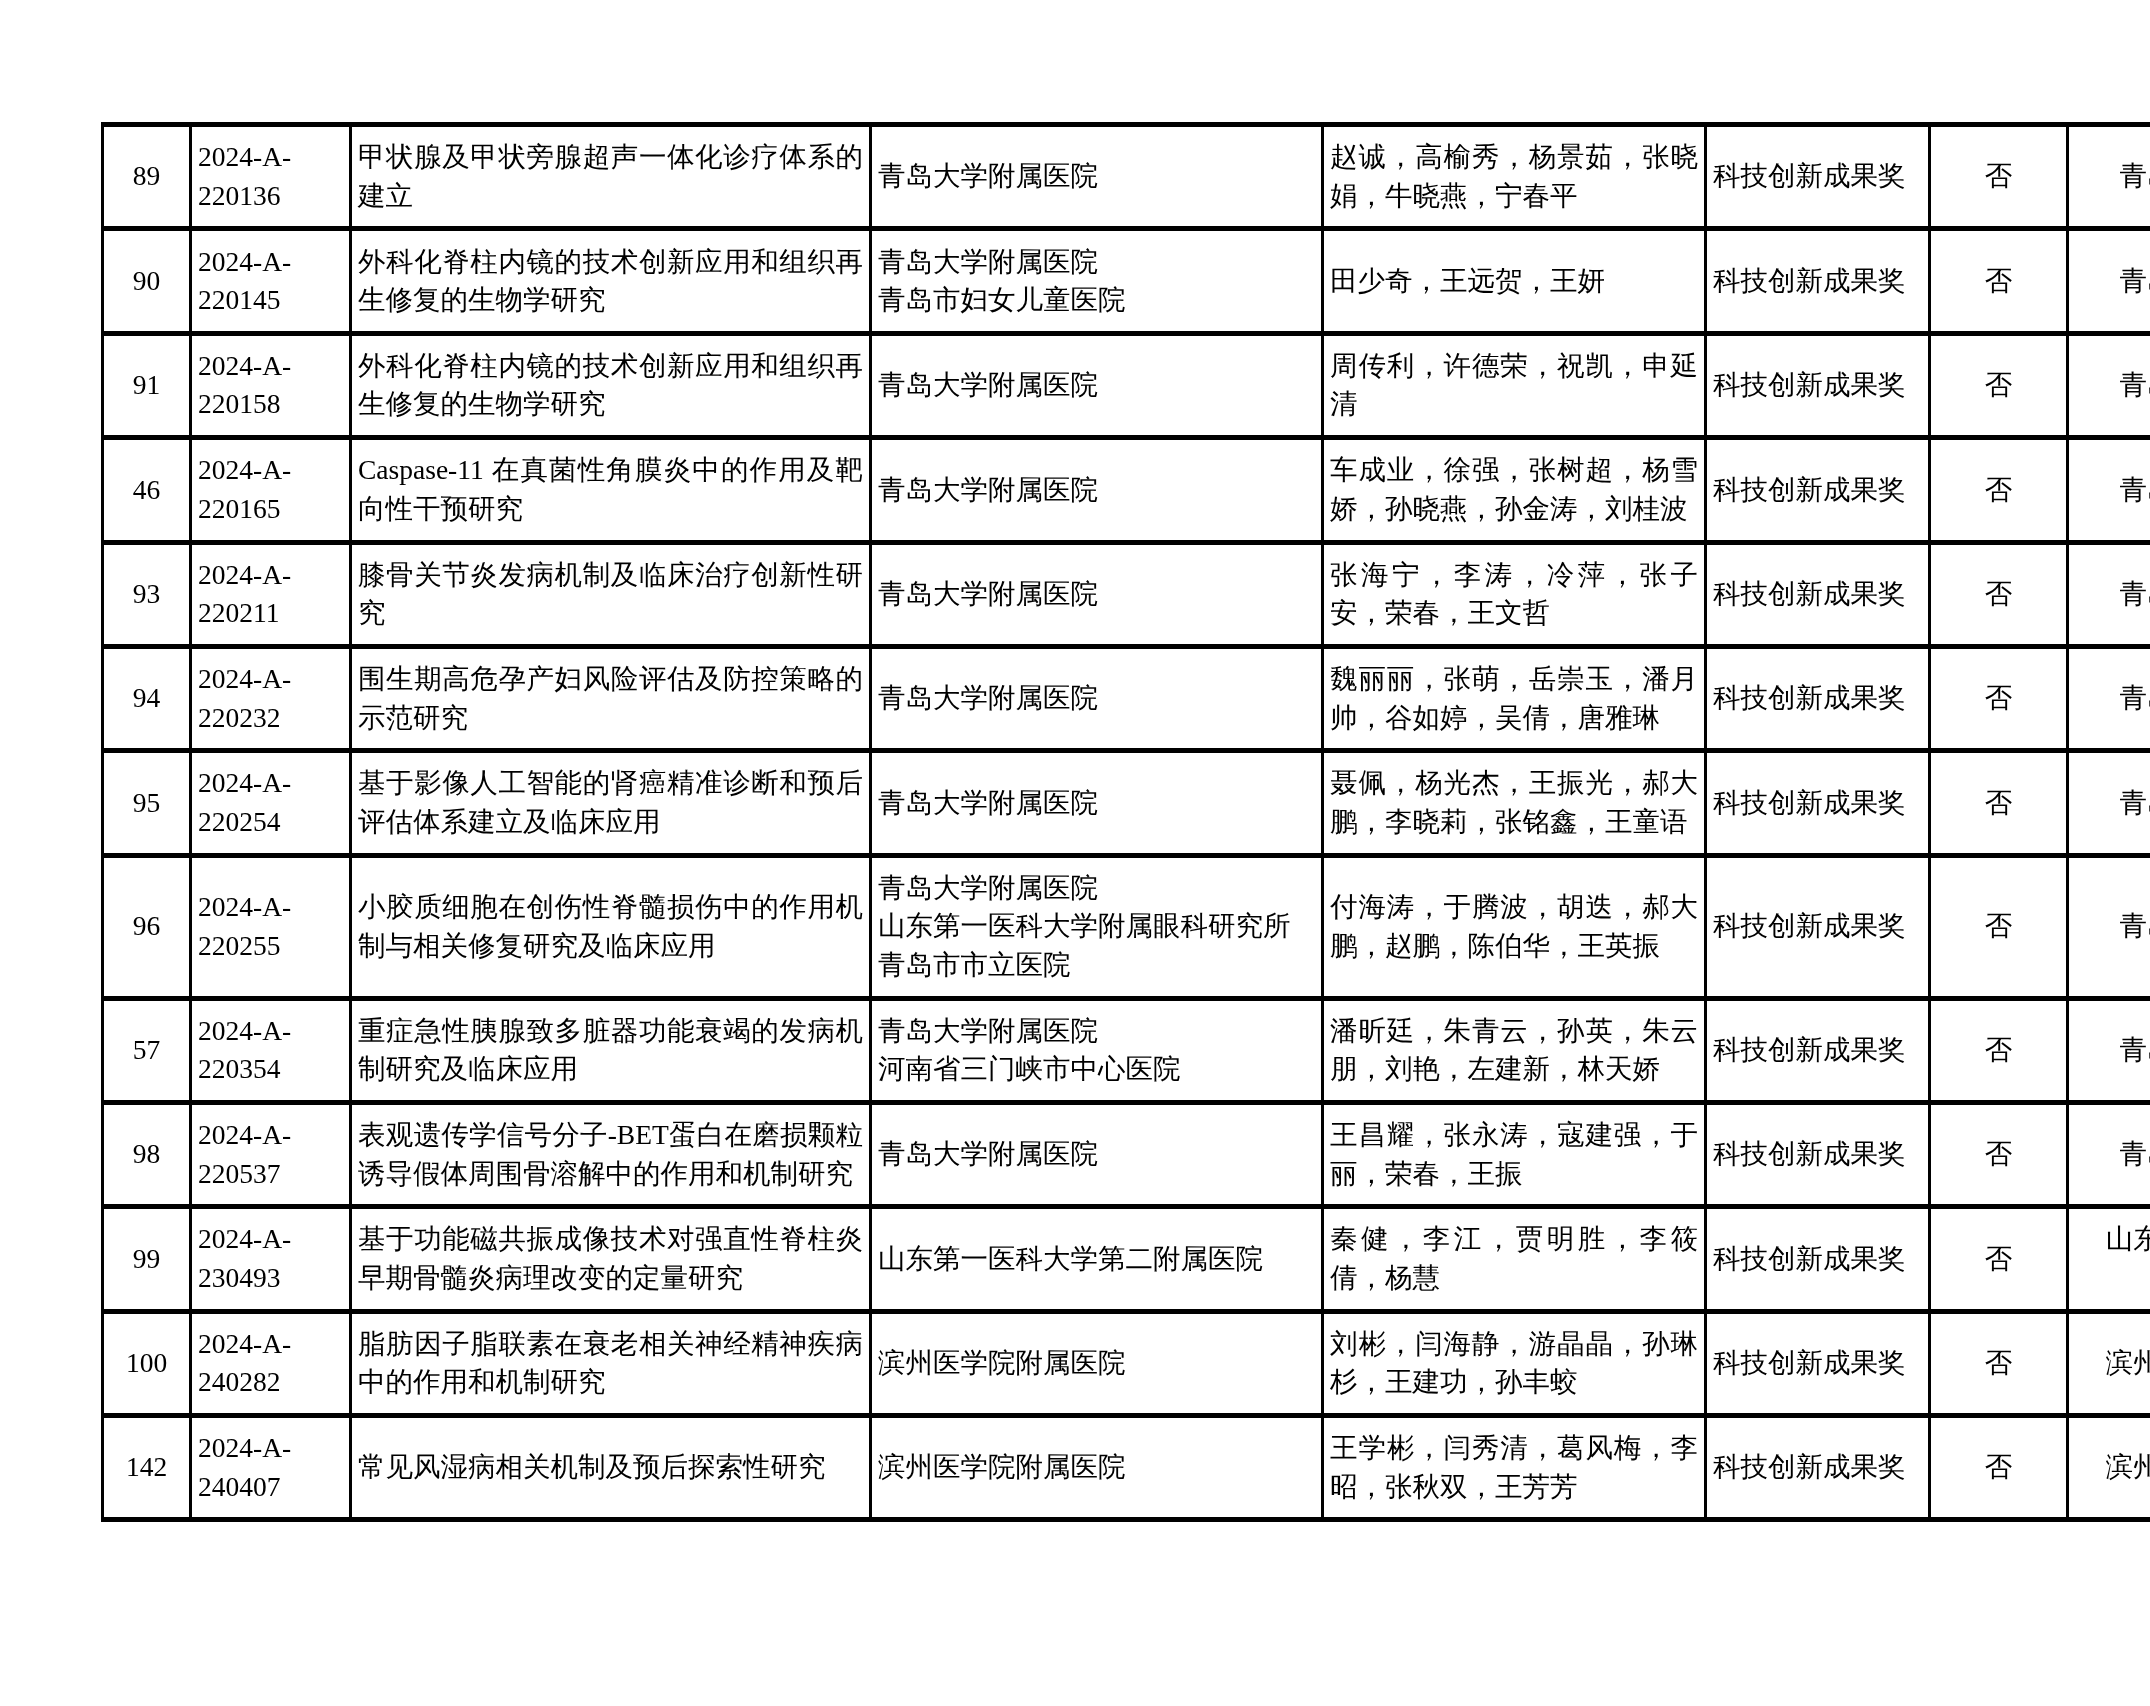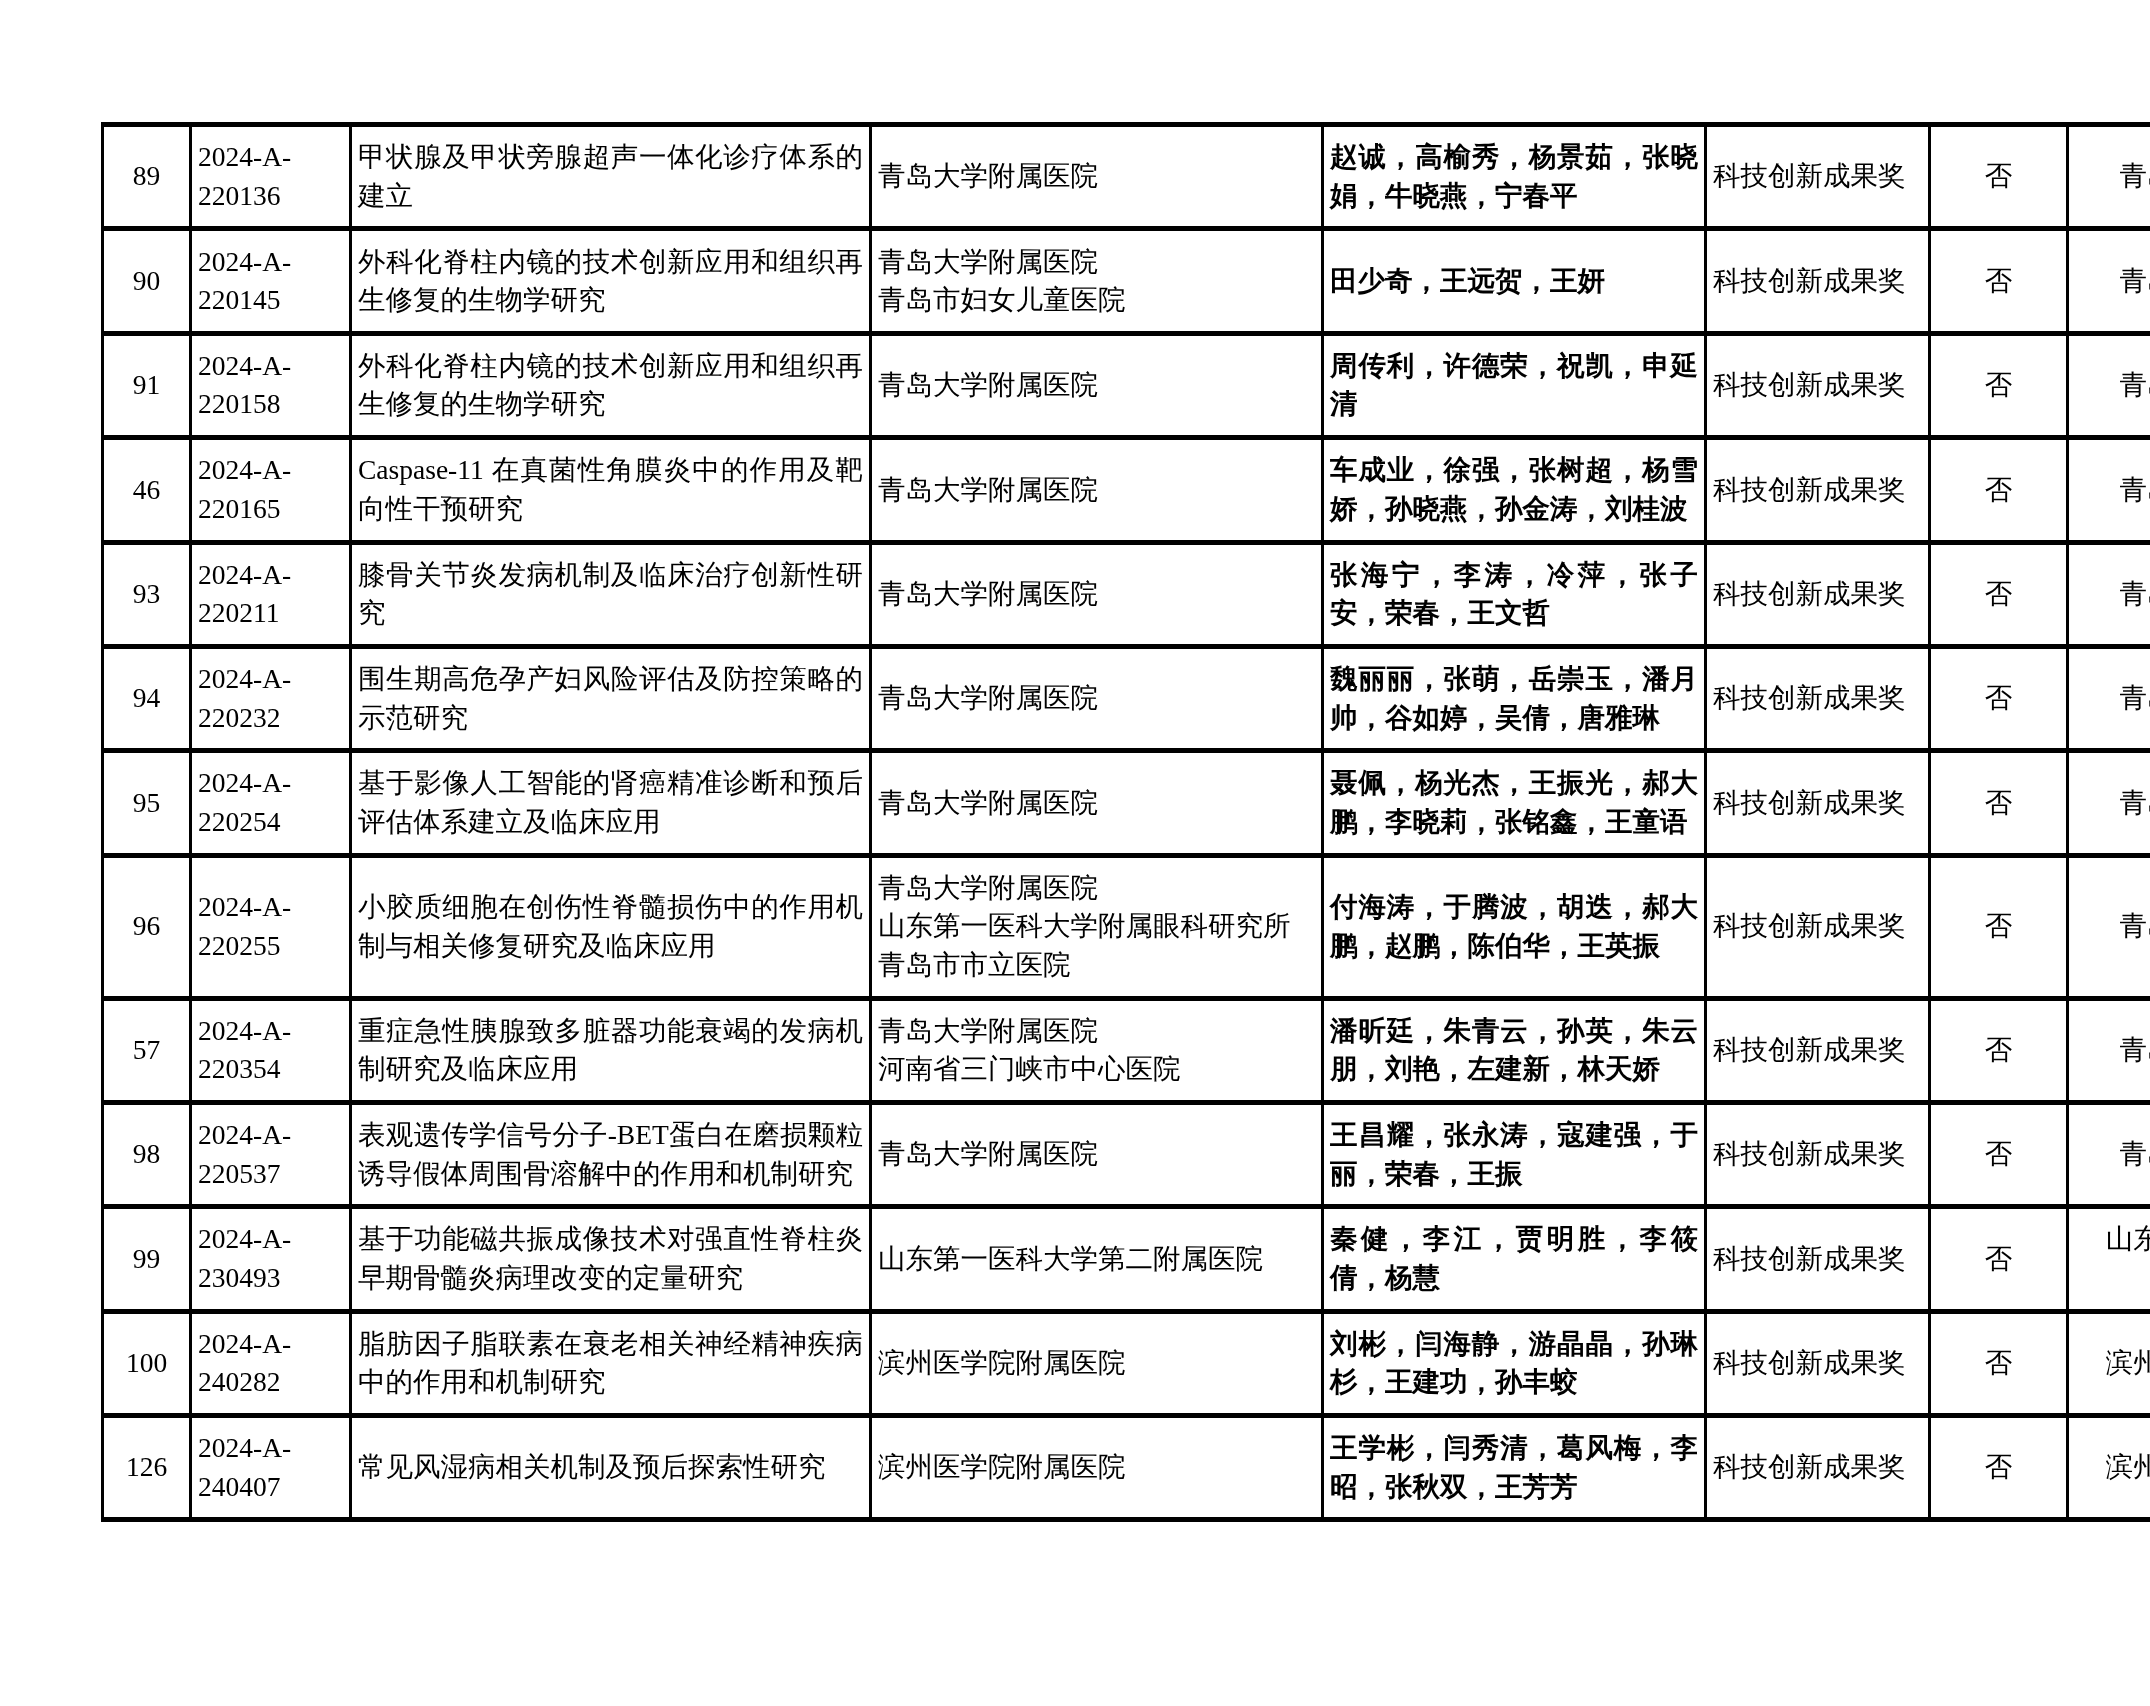--- a/index.html
+++ b/index.html
@@ -28,21 +28,21 @@
     line-height: 1.4;
     white-space: pre-line;
     padding: 11.2px 6px;
     word-break: break-all;
     overflow-wrap: anywhere;
   }
   td.c-no    { text-align: center; padding: 11.2px 1.7px; }
   td.c-code  { text-align: left; padding: 11.2px 2.6px; }
   td.c-title { text-align: justify; text-justify: inter-ideograph; padding: 11.2px 6px; font-family: Liberation Serif, serif; }
   td.c-inst  { text-align: left; padding: 11.2px 5.2px; }
-  td.c-part  { text-align: justify; text-justify: inter-ideograph; padding: 11.2px 13.8px 11.2px 8.6px; font-weight: bold; }
+  td.c-part  { text-align: justify; text-justify: inter-ideograph; padding: 11.2px 13.8px 11.2px 8.6px; }
   td.c-award { padding: 11.2px 2.6px; }
   td.c-flag  { text-align: center; padding: 11.2px 1.7px; }
   td.c-nom   { text-align: center; padding: 11.2px 4.3px; }
 </style>
 </head>
 <body>
 
 <div id="page">
   <table class="awards">
     <colgroup>
@@ -187,21 +187,21 @@
     <td class="c-code">2024-A-
 240282</td>
     <td class="c-title">脂肪因子脂联素在衰老相关神经精神疾病中的作用和机制研究</td>
     <td class="c-inst">滨州医学院附属医院</td>
     <td class="c-part">刘彬，闫海静，游晶晶，孙琳杉，王建功，孙丰蛟</td>
     <td class="c-award">科技创新成果奖</td>
     <td class="c-flag">否</td>
     <td class="c-nom">滨州医学院附属医院</td>
   </tr>
         <tr>
-    <td class="c-no">126</td>
+    <td class="c-no">142</td>
     <td class="c-code">2024-A-
 240407</td>
     <td class="c-title">常见风湿病相关机制及预后探索性研究</td>
     <td class="c-inst">滨州医学院附属医院</td>
     <td class="c-part">王学彬，闫秀清，葛风梅，李昭，张秋双，王芳芳</td>
     <td class="c-award">科技创新成果奖</td>
     <td class="c-flag">否</td>
     <td class="c-nom">滨州医学院附属医院</td>
   </tr>
       </tbody>

